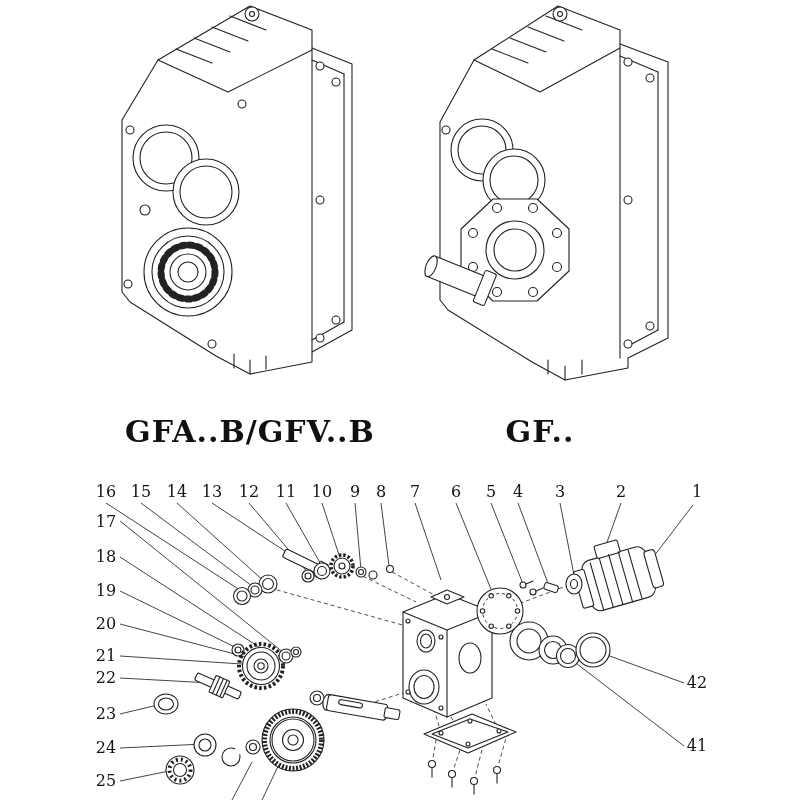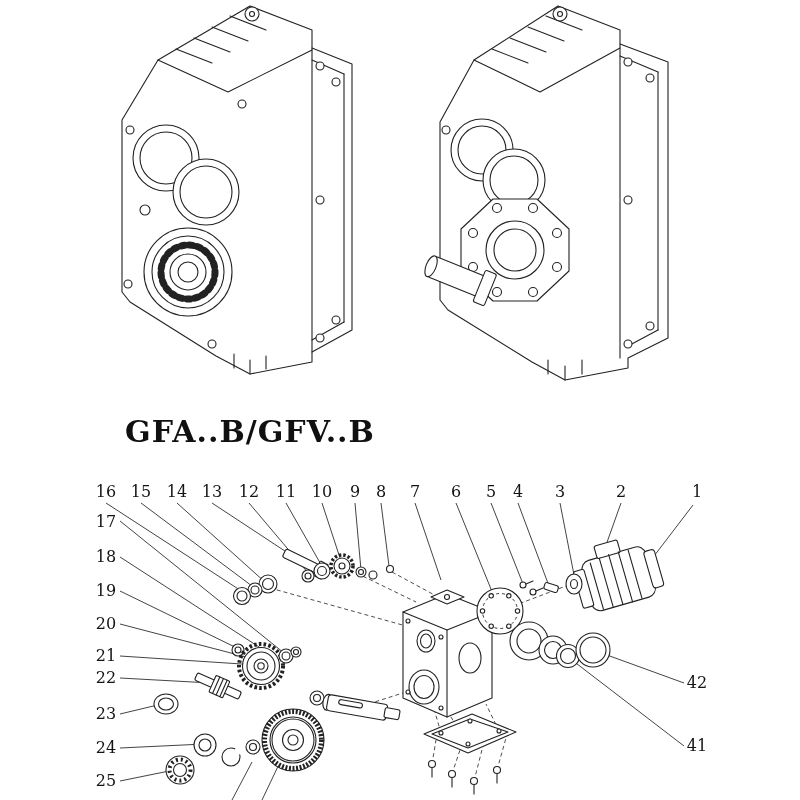--- a/index.html
+++ b/index.html
@@ -115,20 +115,21 @@
         <ellipse class="fw" cx="18" cy="282" rx="5" ry="11"></ellipse>
       </g>
       <circle class="fw" cx="36" cy="130" r="4"></circle>
       <line x1="155" y1="380" x2="155" y2="366"></line>
       <line x1="172" y1="374" x2="172" y2="360"></line>
       <line x1="138" y1="374" x2="138" y2="360"></line>
     </g>
   </svg>
 
   <div class="model-label" id="label-gfab">GFA..B/GFV..B</div>
+  <div class="model-label" id="label-gf">GF..</div>
 
   <svg class="drawing" style="left:0;top:470px;" width="800" height="330" viewBox="0 470 800 330">
 
     <g class="dashes">
       <line x1="270" y1="588" x2="406" y2="626"></line>
       <line x1="344" y1="567" x2="416" y2="602"></line>
       <line x1="392" y1="572" x2="440" y2="598"></line>
       <line x1="500" y1="611" x2="566" y2="586"></line>
       <line x1="362" y1="706" x2="406" y2="692"></line>
       <line x1="441" y1="733" x2="432" y2="702"></line>

